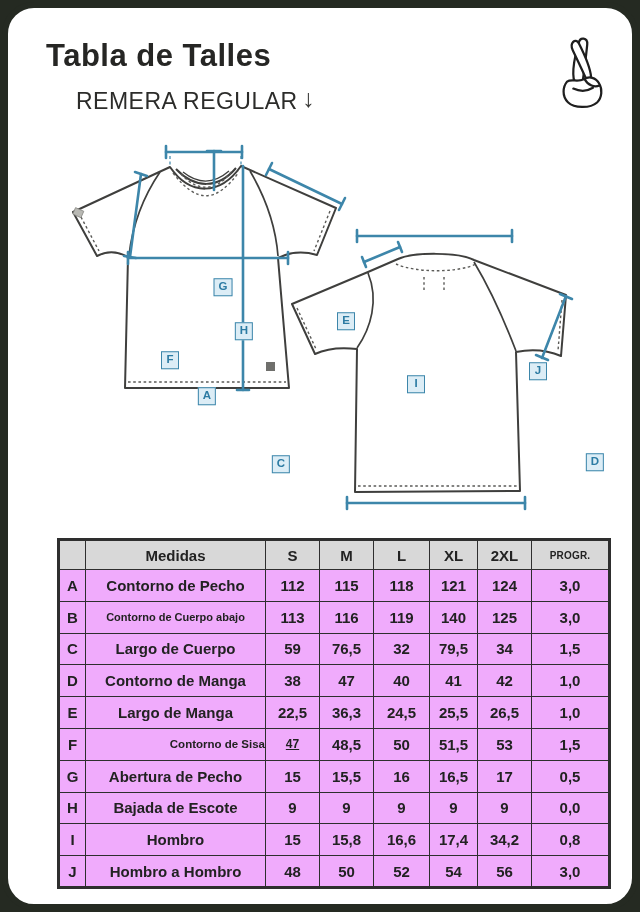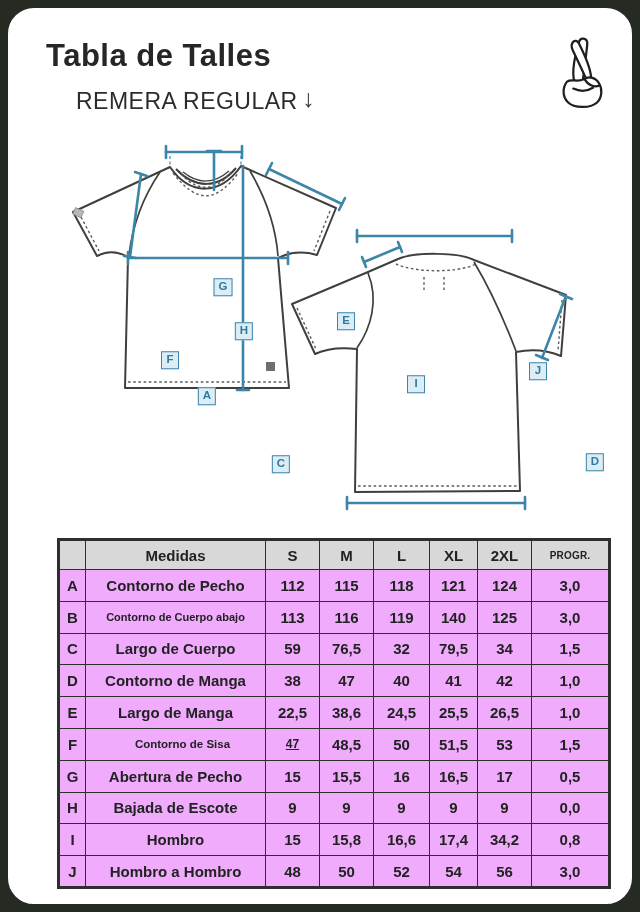--- a/index.html
+++ b/index.html
@@ -53,21 +53,21 @@
     font-weight:bold;color:#222;padding:0;overflow:hidden;white-space:nowrap;
   }
   .size-table thead tr{height:30px;}
   .size-table tbody tr{height:31.8px;}
   .size-table th{background:#d8d8d8;font-size:15px;}
   .size-table th.h-progr{font-size:10px;letter-spacing:0.2px;}
   .c-letter{font-size:15px;}
   .c-name{font-size:15px;}
   .c-val{font-size:15px;}
   tr[data-key="B"] .c-name{font-size:11px;}
-  tr[data-key="F"] .c-name{font-size:11.5px;text-align:center;padding-left:14px;}
+  tr[data-key="F"] .c-name{font-size:11.5px;text-align:right;padding-left:14px;}
   tr[data-key="F"] .v0{font-size:12px;text-decoration:underline;}
 </style>
 </head>
 <body>
 
 <div class="page"></div>
 
 <div class="layer">
 
   <div class="title">Tabla de Talles</div>
@@ -227,21 +227,21 @@
           <td class="c-val">47</td>
           <td class="c-val">40</td>
           <td class="c-val">41</td>
           <td class="c-val">42</td>
           <td class="c-val">1,0</td>
         </tr>
         <tr data-key="E">
           <td class="c-letter">E</td>
           <td class="c-name">Largo de Manga</td>
           <td class="c-val v0">22,5</td>
-          <td class="c-val">38,6</td>
+          <td class="c-val">36,3</td>
           <td class="c-val">24,5</td>
           <td class="c-val">25,5</td>
           <td class="c-val">26,5</td>
           <td class="c-val">1,0</td>
         </tr>
         <tr data-key="F">
           <td class="c-letter">F</td>
           <td class="c-name">Contorno de Sisa</td>
           <td class="c-val v0">47</td>
           <td class="c-val">48,5</td>

